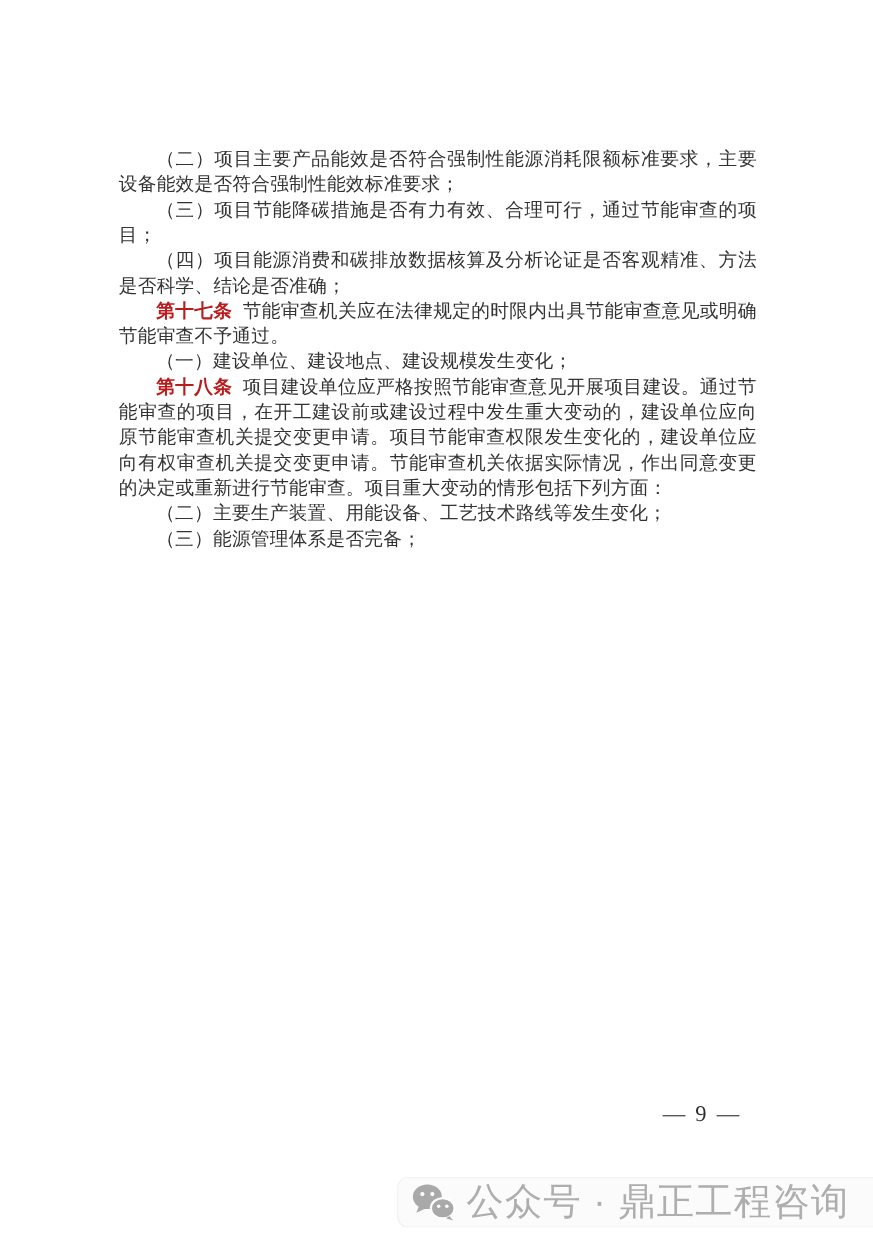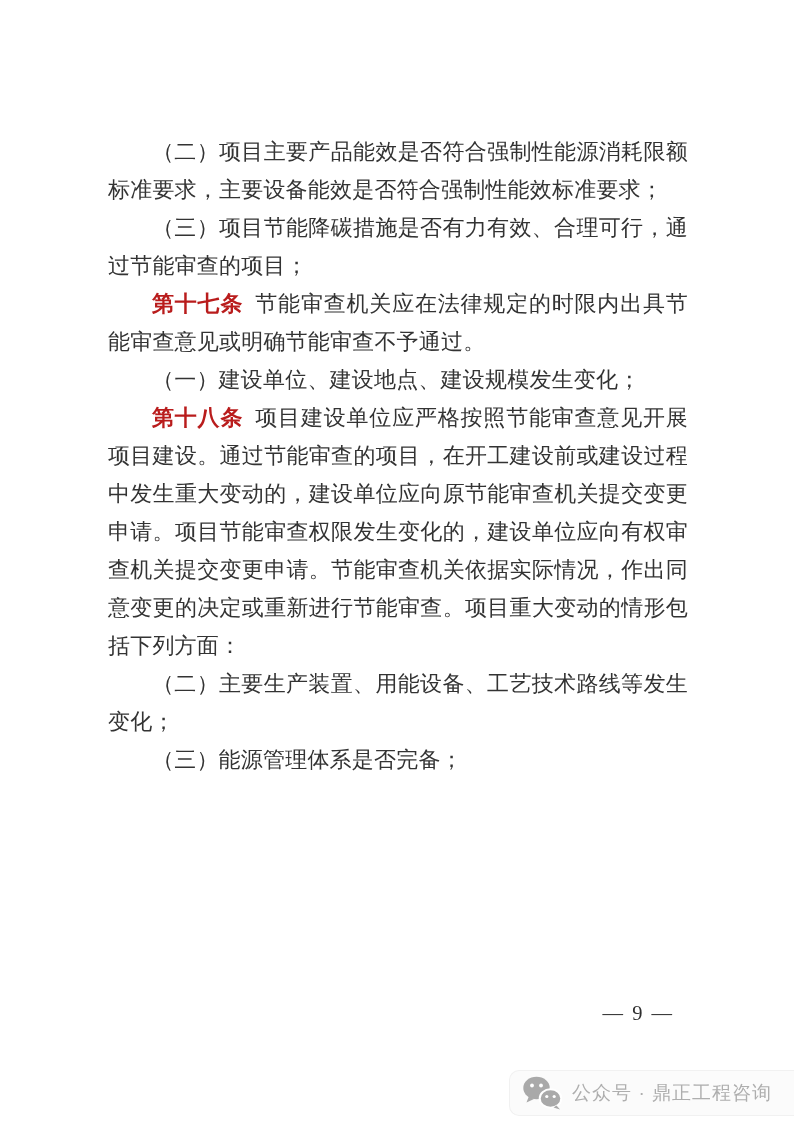--- a/index.html
+++ b/index.html
@@ -18,22 +18,22 @@
     color: #333333;
   }
   .doc-body {
     position: absolute;
     top: 133px;
     left: 108px;
     width: 580px;
   }
   .para {
     margin: 0;
-    font-size: 22px;
-    line-height: 38px;
+    font-size: 17px;
+    line-height: 23px;
     letter-spacing: 0.2px;
     text-align: justify;
     text-indent: 2em;
     color: #333333;
     word-break: break-all;
   }
   .para .lead {
     font-weight: bold;
     color: #b91c1c;
   }
@@ -58,36 +58,37 @@
     align-items: center;
     gap: 10px;
     padding: 0 22px 0 12px;
     background: #fbfbfb;
     border: 1px solid #f1f1f1;
     border-right: none;
     border-radius: 10px 0 0 10px;
     box-sizing: border-box;
   }
   .watermark .wm-text {
-    font-size: 19px;
+    font-size: 34px;
     color: #aeaeae;
     letter-spacing: 1px;
     font-family: "Liberation Sans", "DejaVu Sans", sans-serif;
     white-space: nowrap;
   }
   .wm-icon { display: block; }
 </style>
 </head>
 <body>
 
 <div class="page">
 
   <main class="doc-body" id="doc-body">
       <p class="para"><span class="lead"></span><span>（二）项目主要产品能效是否符合强制性能源消耗限额标准要求，主要设备能效是否符合强制性能效标准要求；</span></p>
       <p class="para"><span class="lead"></span><span>（三）项目节能降碳措施是否有力有效、合理可行，通过节能审查的项目；</span></p>
+      <p class="para"><span class="lead"></span><span>（四）项目能源消费和碳排放数据核算及分析论证是否客观精准、方法是否科学、结论是否准确；</span></p>
       <p class="para"><span class="lead">第十七条</span><span>节能审查机关应在法律规定的时限内出具节能审查意见或明确节能审查不予通过。</span></p>
       <p class="para"><span class="lead"></span><span>（一）建设单位、建设地点、建设规模发生变化；</span></p>
       <p class="para"><span class="lead">第十八条</span><span>项目建设单位应严格按照节能审查意见开展项目建设。通过节能审查的项目，在开工建设前或建设过程中发生重大变动的，建设单位应向原节能审查机关提交变更申请。项目节能审查权限发生变化的，建设单位应向有权审查机关提交变更申请。节能审查机关依据实际情况，作出同意变更的决定或重新进行节能审查。项目重大变动的情形包括下列方面：</span></p>
       <p class="para"><span class="lead"></span><span>（二）主要生产装置、用能设备、工艺技术路线等发生变化；</span></p>
       <p class="para"><span class="lead"></span><span>（三）能源管理体系是否完备；</span></p>
     </main>
 
   <div class="page-number">— 9 —</div>
 
   <div class="watermark">

